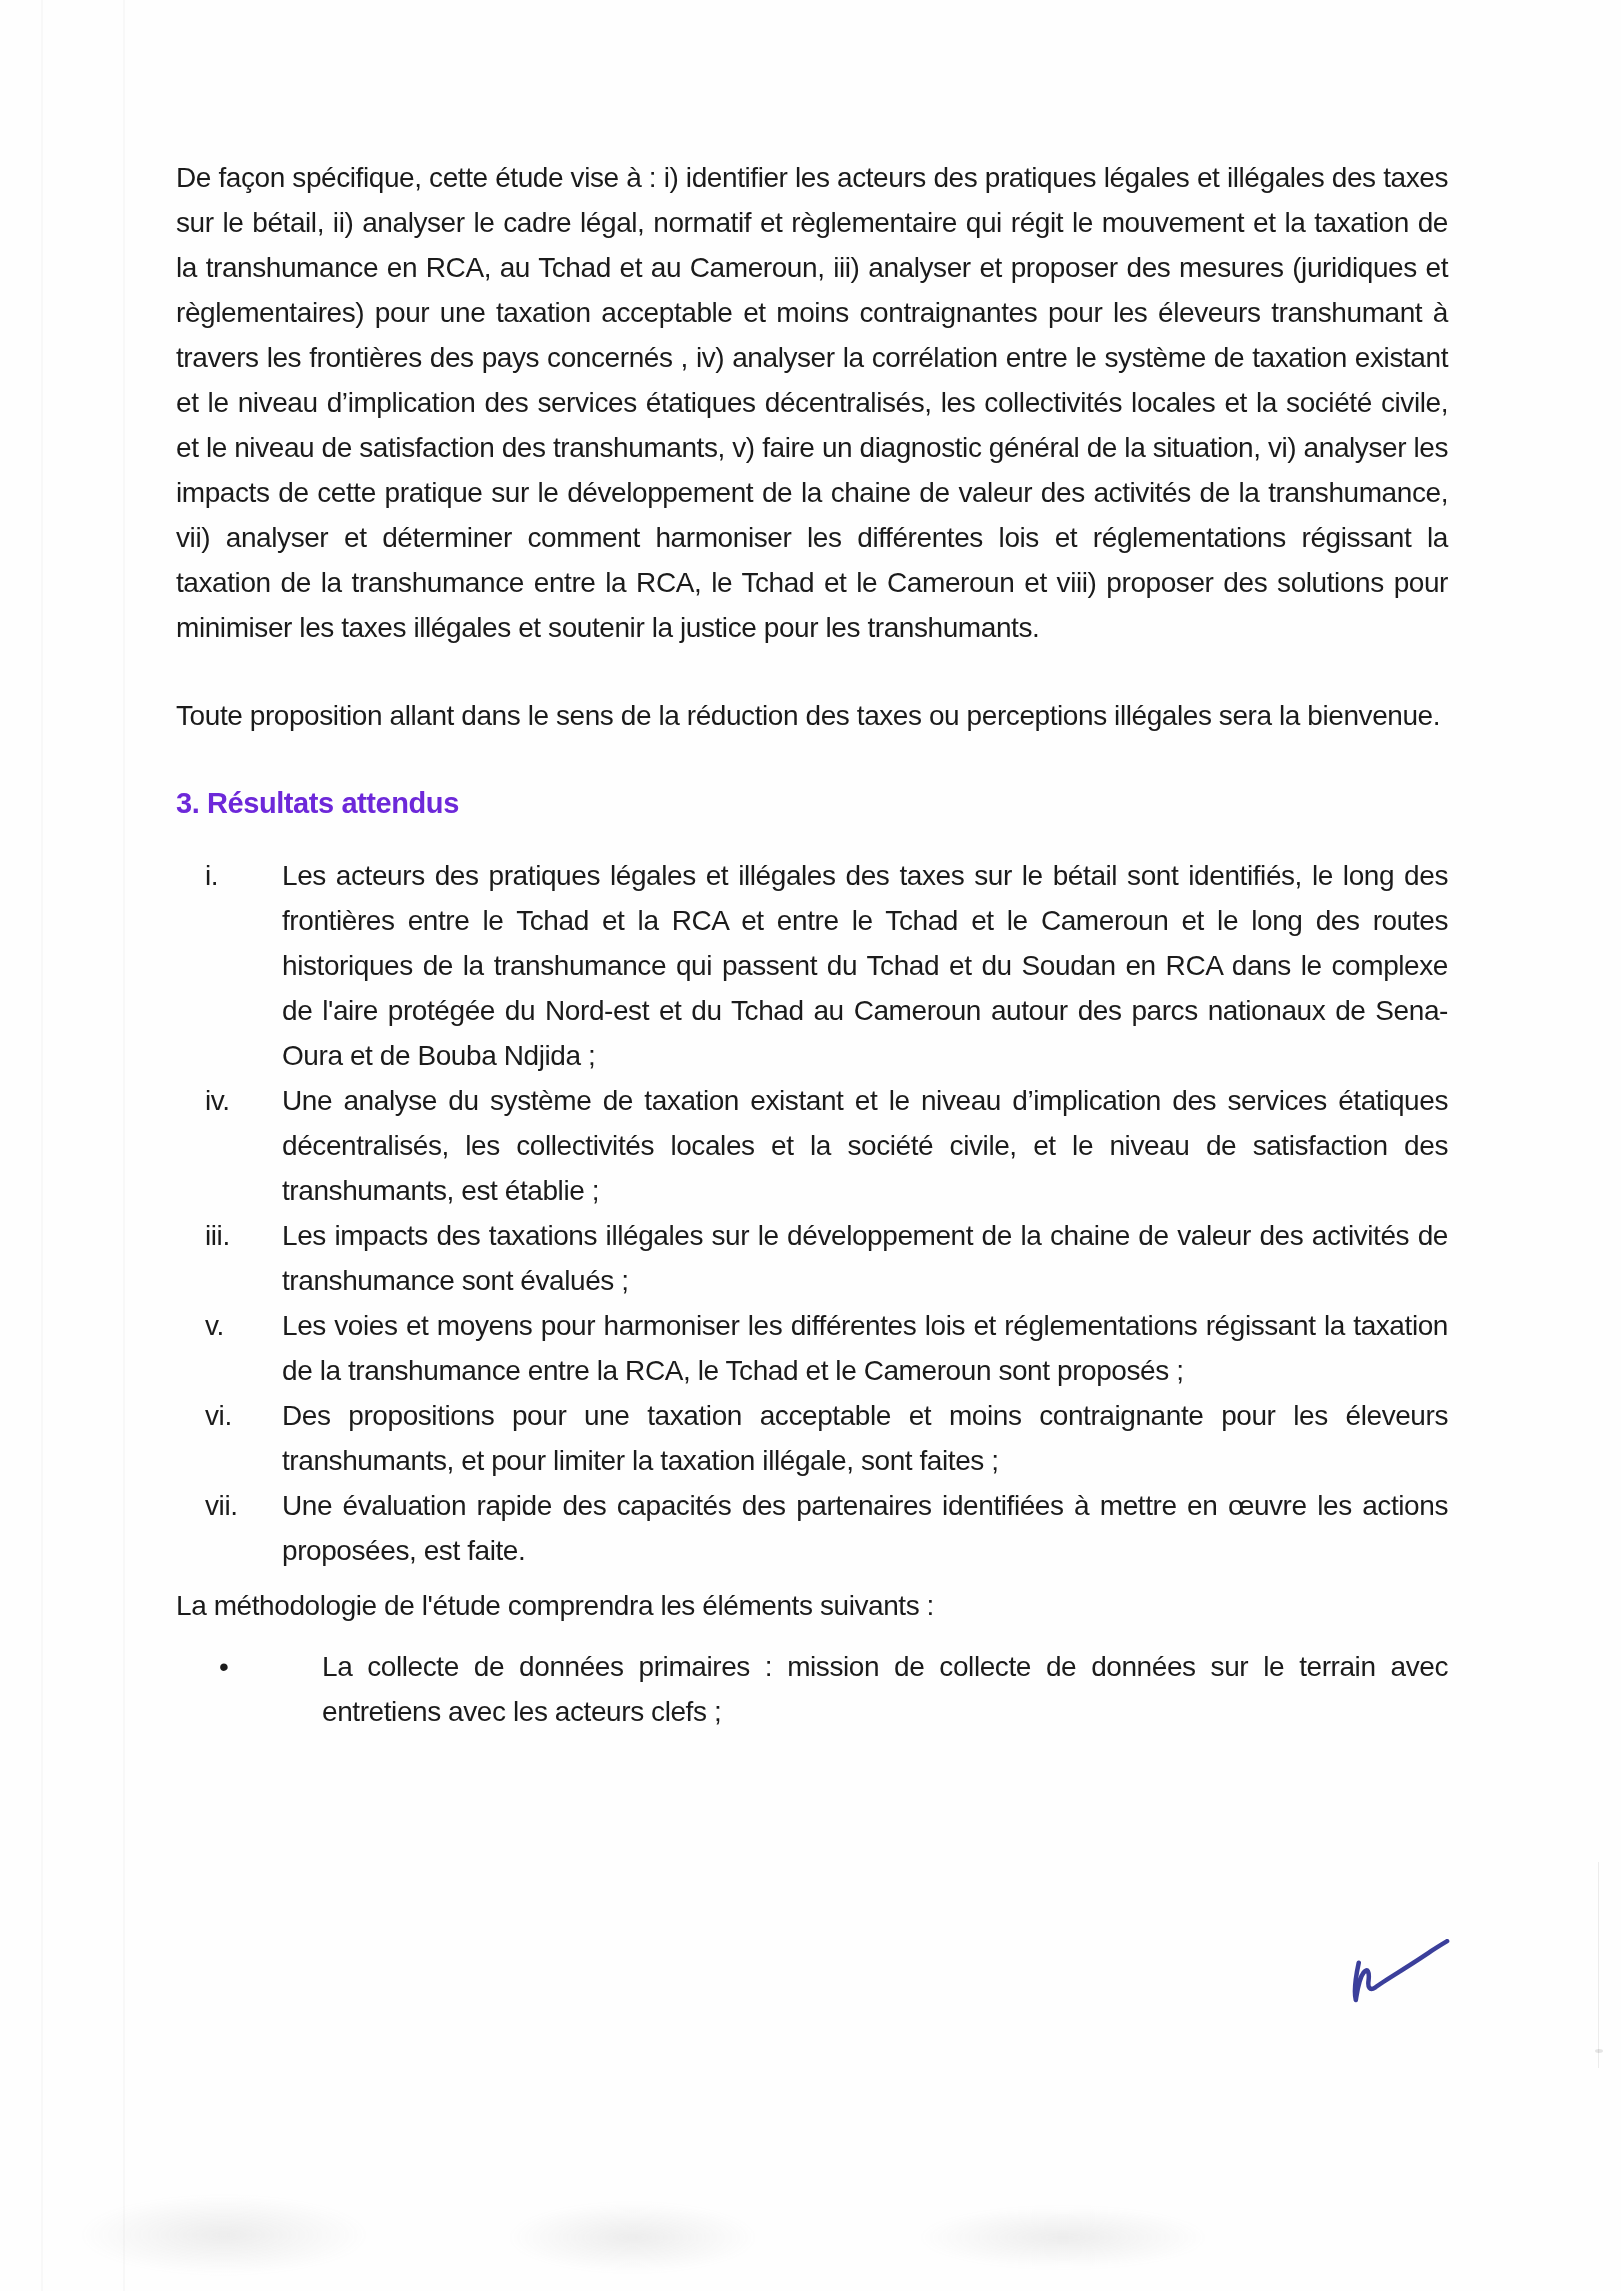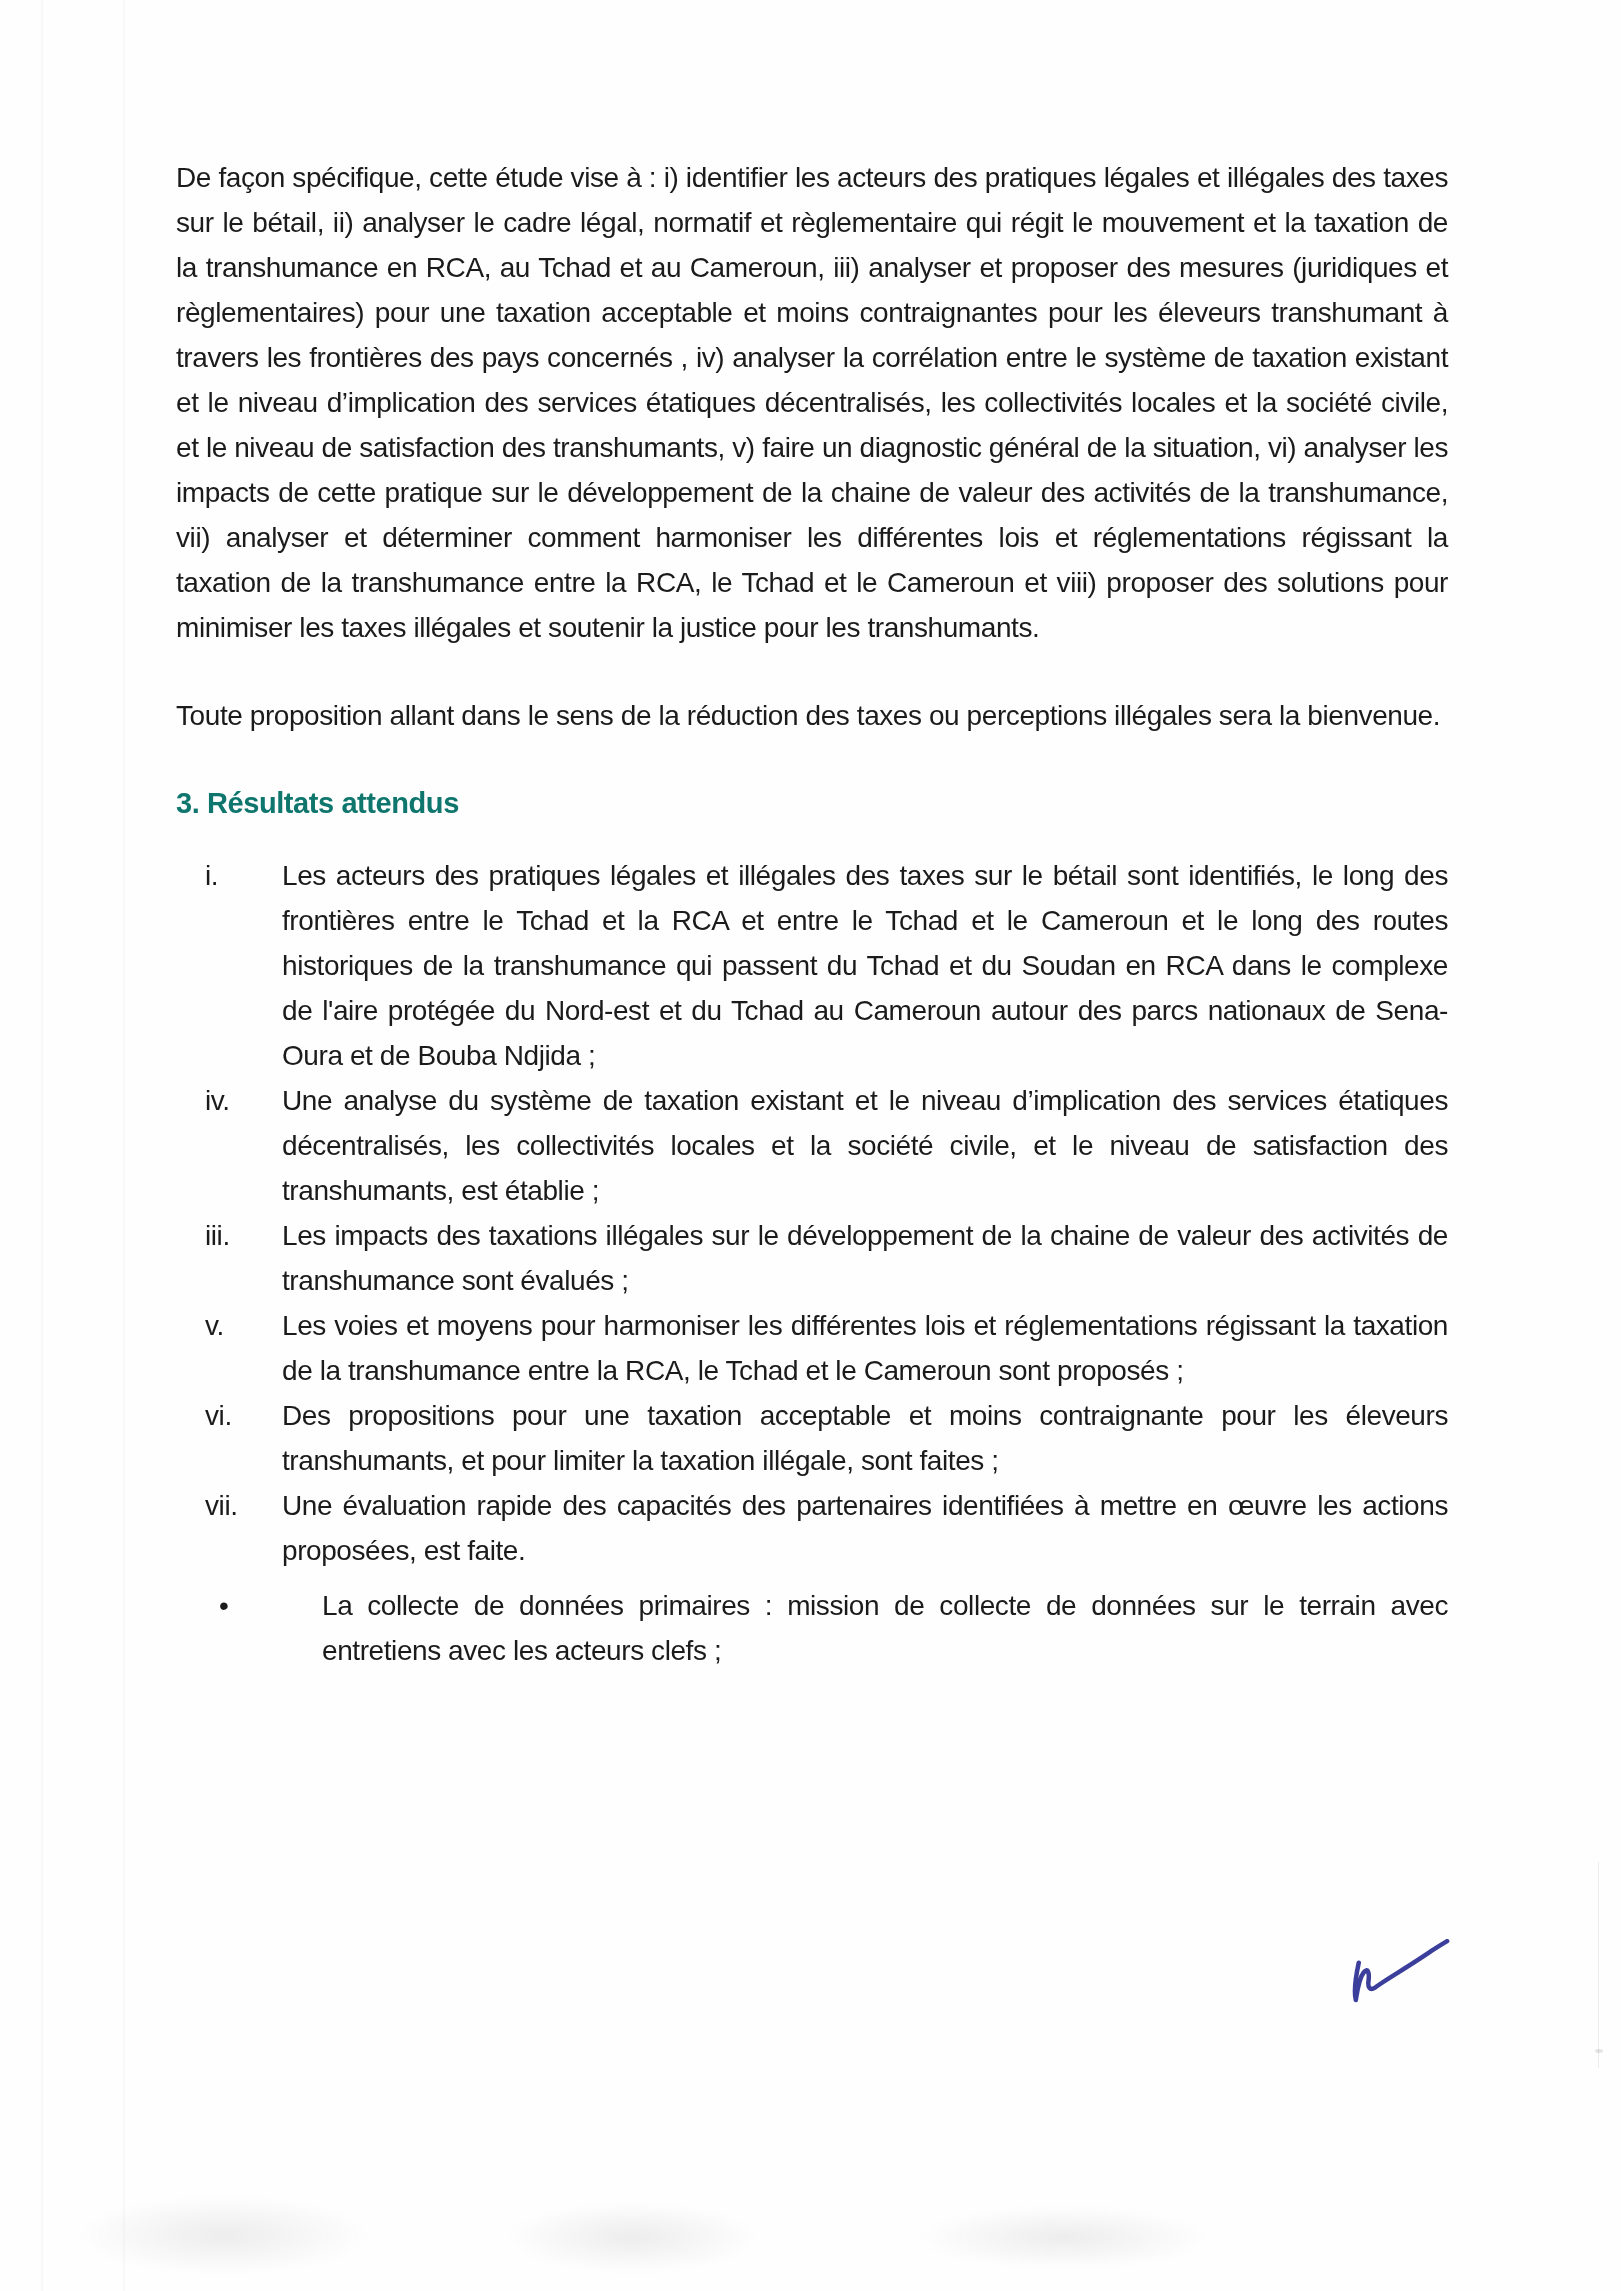--- a/index.html
+++ b/index.html
@@ -33,21 +33,21 @@
     color:#1b1b1b;
     font-size:28px;
     line-height:45px;
     letter-spacing:-0.015em;
   }
   .par { margin:0 0 43px 0; text-align:justify; }
   .heading {
     font-weight:700;
     font-size:29px;
     margin:9.8px 0 27.4px 0;
-    color:#0f766e;
+    color:#6d28d9;
   }
   .intro { margin:0 0 15.7px 0; }
   .rlist { margin:0 0 9.8px 0; }
   .rlist-item { display:flex; }
   .rlist-marker {
     flex:0 0 98px;
     padding-left:29px;
     box-sizing:border-box;
   }
   .rlist-text { flex:1; text-align:justify;margin-left:8px; }
@@ -119,20 +119,21 @@
         <span class="rlist-marker">vi.</span>
         <span class="rlist-text">Des propositions pour une taxation acceptable et moins contraignante pour les éleveurs transhumants, et pour limiter la taxation illégale, sont faites ;</span>
       </div>
       <div class="rlist-item">
         <span class="rlist-marker">vii.</span>
         <span class="rlist-text">Une évaluation rapide des capacités des partenaires identifiées à mettre en œuvre les actions proposées, est faite.</span>
       </div>
     </div>
 
 
+    <p class="intro">La méthodologie de l'étude comprendra les éléments suivants :</p>
 
     <div class="blist">
       <div class="blist-item">
         <span class="blist-marker">•</span>
         <span class="blist-text">La collecte de données primaires : mission de collecte de données sur le terrain avec entretiens avec les acteurs clefs ;</span>
       </div>
     </div>
 
   </div>
 

